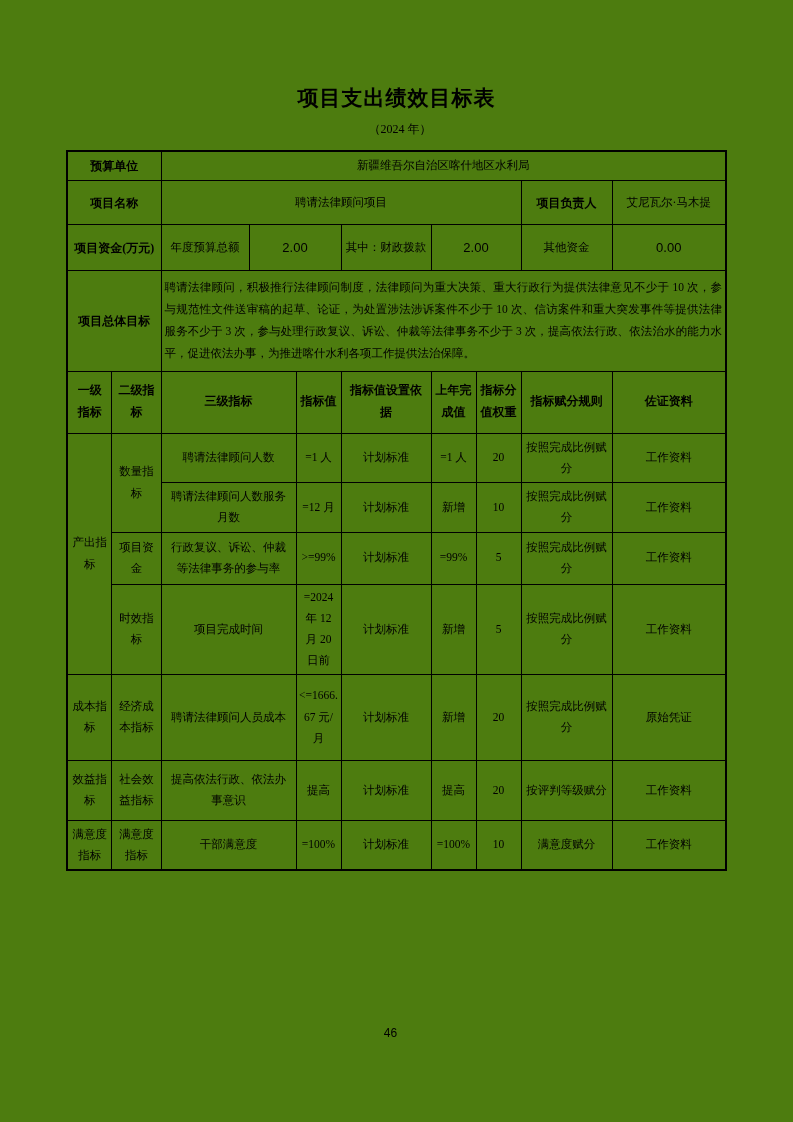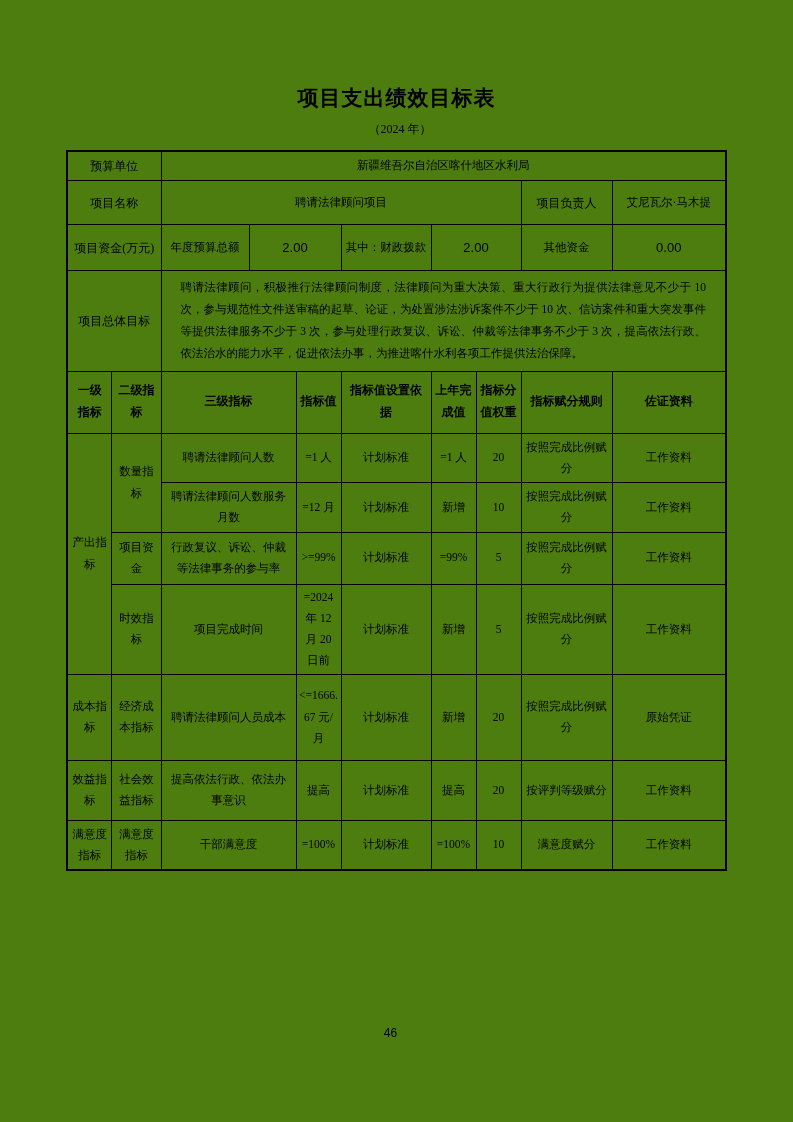--- a/index.html
+++ b/index.html
@@ -39,26 +39,26 @@
     border: 1px solid #000;
     text-align: center;
     vertical-align: middle;
     font-size: 11.5px;
     font-weight: normal;
     line-height: 1.85;
     padding: 3px 4px;
     overflow-wrap: break-word;
     word-wrap: break-word;
   }
-  .lbl { font-weight: normal; font-size: 12px; }
+  .lbl { font-weight: bold; font-size: 12px; }
   th  { font-weight: bold; font-size: 12px; line-height: 1.8; }
   .goal {
     text-align: justify;
     text-justify: inter-ideograph;
-    padding: 6px 19px;
+    padding: 6px 3px;
     line-height: 1.9;
   }
   .num { font-family: Liberation Sans, sans-serif; font-size: 13px; }
   .val { word-break: break-all; padding: 2px 2px; }
   .page-number {
     position: absolute;
     top: 1026px;
     left: 0; right: 12px;
     text-align: center;
     font-size: 12px;

